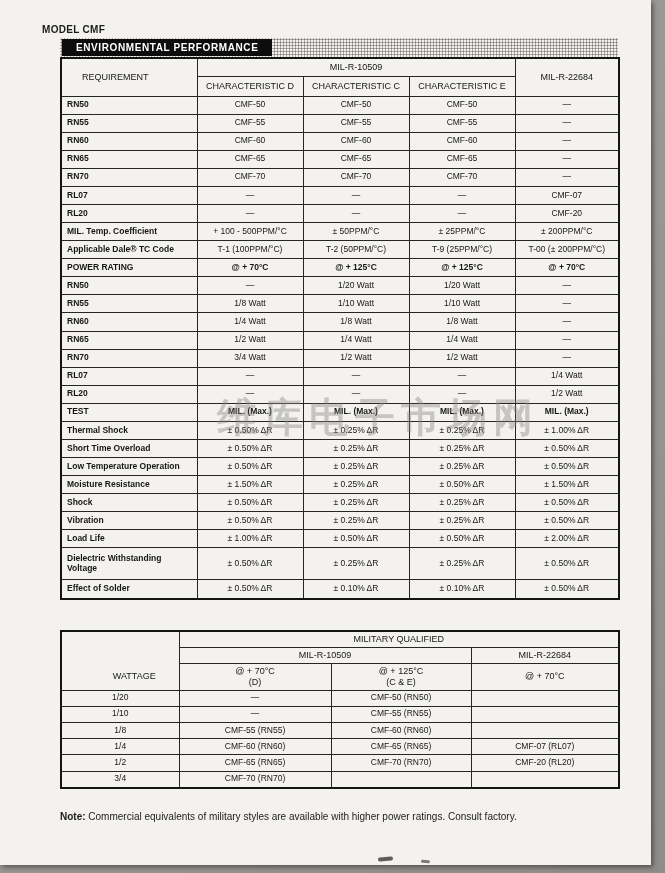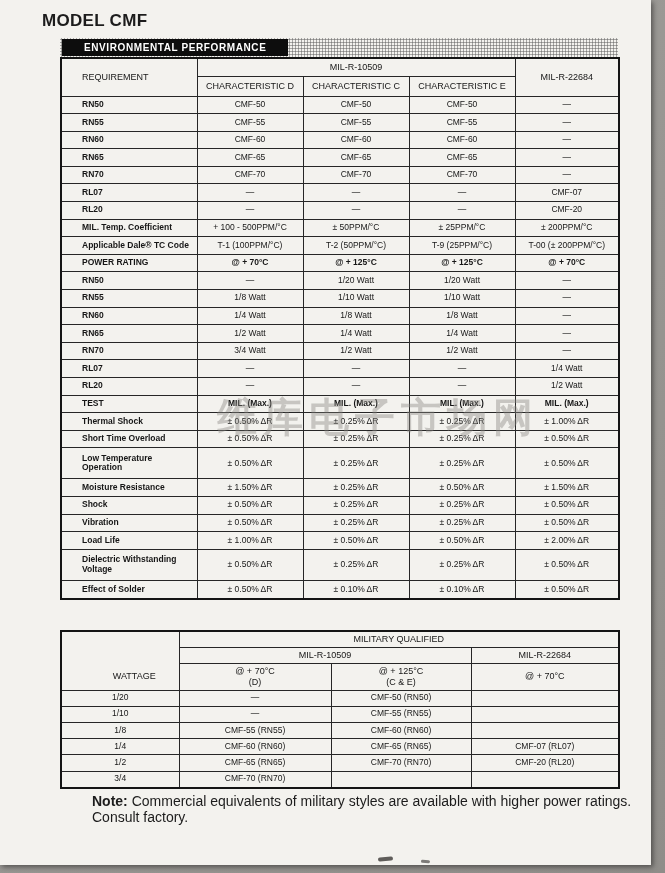--- a/index.html
+++ b/index.html
@@ -11,35 +11,35 @@
     overflow:hidden;
     color:#1c1c1c;
   }
   .page {
     position:absolute; left:0; top:0;
     width:651px; height:865px;
     background:#f3f2ee;
     box-shadow:2px 2px 5px rgba(0,0,0,.45);
   }
   .model-title {
-    position:absolute; left:42px; top:11px;
-    font-size:17px; font-weight:bold; letter-spacing:.3px;
+    position:absolute; left:42px; top:24px;
+    font-size:10px; font-weight:bold; letter-spacing:.3px;
   }
   .section-strip {
     position:absolute; left:60px; width:558px; height:19px;
     background-image:radial-gradient(rgba(90,90,90,.75) .8px, transparent 1.4px);
     background-size:3px 3px;
   }
   .strip-env { top:38px; }
   .strip-mil { top:611px; }
   .section-bar {
     position:absolute; left:2px; top:1px; height:17px;
     background:#0d0d0d; color:#fff;
     font-size:10px; font-weight:bold; letter-spacing:.6px;
-    display:flex; align-items:center; padding:0 22px;
+    display:flex; align-items:center; padding:0 14px;
     white-space:nowrap;
   }
   table {
     position:absolute; left:60px;
     width:558px; border-collapse:collapse; table-layout:fixed;
     border:2px solid #141414;
     background:transparent;
   }
   .env { top:57px;  height:543px; }
   .mil { top:630px; height:159px; }
@@ -50,29 +50,29 @@
     padding:1px 3px;
     color:#161616;
   }
   th { font-weight:normal; font-size:9px; }
   .env thead tr.h1 { height:18px; }
   .env thead tr.h2 { height:20px; }
   .mil thead tr.h1 { height:16px; }
   .mil thead tr.h2 { height:16px; }
   .mil thead tr.h3 { height:27px; }
   .rowlabel {
-    text-align:left; font-weight:bold; padding-left:20px;
+    text-align:left; font-weight:bold; padding-left:5px;
   }
   .req-h { text-align:left; padding-left:20px; }
   .subheader td { font-weight:bold; }
   .two-line { white-space:pre-line; }
   .wattage-h { vertical-align:bottom; padding-bottom:8px;padding-left:31px; }
   .note {
-    position:absolute; left:60px; top:793px;
-    font-size:14px; width:558px;margin-left:32px;
+    position:absolute; left:60px; top:811px;
+    font-size:10px; width:558px;
   }
   .note-label { font-weight:bold; }
   .watermark {
     position:absolute; left:172px; top:390px;
     font-size:40px; font-weight:bold;
     letter-spacing:6px;
     color:rgba(138,136,132,.42);
     pointer-events:none; z-index:5;
     white-space:nowrap;
     margin-left:45px;

